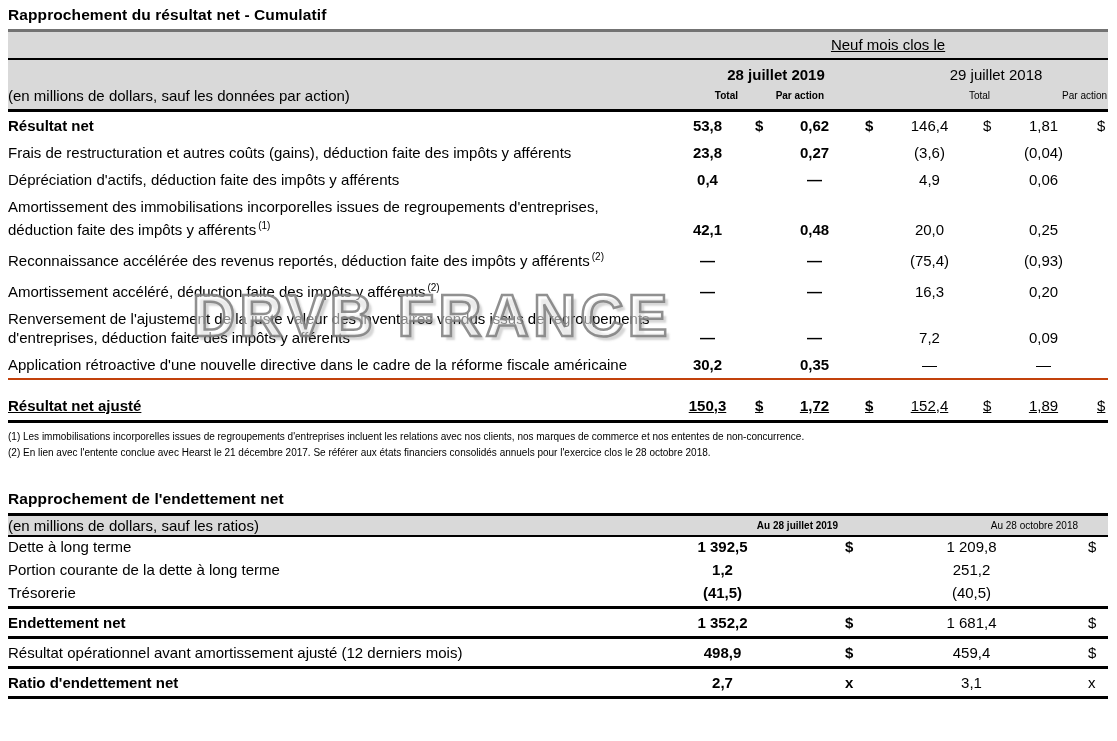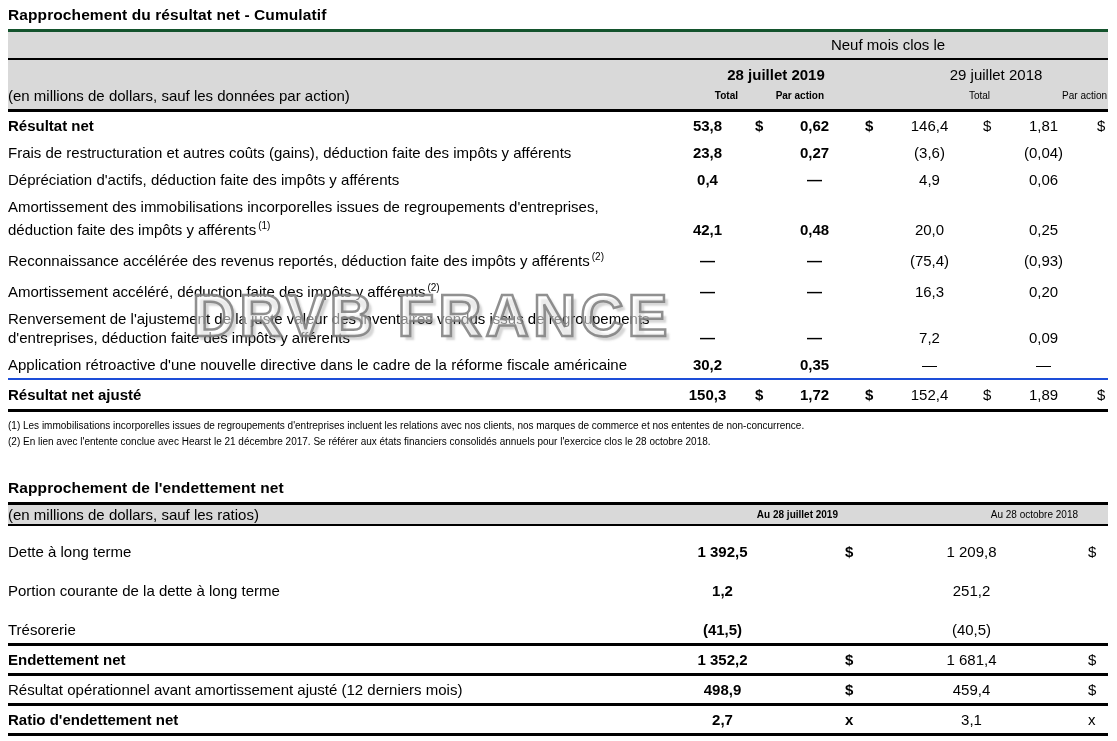--- a/index.html
+++ b/index.html
@@ -20,37 +20,37 @@
   col.c-n2 { width:86px; }  col.c-u2 { width:26px; }
   col.c-n3 { width:92px; }  col.c-u3 { width:22px; }
   col.c-n4 { width:92px; }  col.c-u4 { width:18px; }
 
   
   col.c-lbl2 { width:600px; }
   col.c2-n1 { width:230px; } col.c2-u1 { width:25px; }
   col.c2-n2 { width:218px; } col.c2-u2 { width:27px; }
 
   .gray { background:#d9d9d9; }
-  tr.band-a td { border-top:3px solid #14532d; border-bottom:2px solid #000; height:28px; vertical-align:middle; }
+  tr.band-a td { border-top:3px solid #737373; border-bottom:2px solid #000; height:28px; vertical-align:middle;text-decoration:underline; }
   tr.band-b td { height:27px; vertical-align:middle; padding-top:3px; }
   tr.band-c td { border-bottom:3px solid #000; height:25px; vertical-align:bottom; padding-bottom:4px; }
   .ctr { text-align:center; }
   .b { font-weight:bold; }
   .num { text-align:center; white-space:nowrap; padding-right:1px; }
   .unit { text-align:left; padding-left:7px; white-space:nowrap; }
   td.lbl { padding-right:10px; }
   tr.dr td { padding-top:4px; padding-bottom:4px; }
-  tr.trow td { border-top:2px solid #1d4ed8; border-bottom:3px solid #000; padding-top:5px; padding-bottom:5px; }
+  tr.trow td { border-top:2px solid #c2410c; border-bottom:3px solid #000; padding-top:16px; padding-bottom:5px;text-decoration:underline; }
   sup { font-size:10px; padding-left:2px; }
 
   .footnotes { margin-top:6px; font-size:10px; line-height:16px; }
 
   .tbl2-wrap { margin-top:29px; }
   tr.band2 td { background:#d9d9d9; border-top:3px solid #000; border-bottom:2px solid #000; height:14px; vertical-align:middle; }
-  tr.r2 td { padding-top:16px; padding-bottom:4px; }
+  tr.r2 td { padding-top:0; padding-bottom:4px; }
   tr.r2-net td { border-top:3px solid #000; border-bottom:3px solid #000; padding-top:4px; padding-bottom:4px; }
   tr.r2-op td { border-bottom:3px solid #000; padding-top:4px; padding-bottom:4px; }
   tr.r2-ratio td { border-bottom:3px solid #000; padding-top:4px; padding-bottom:4px; }
   .hdr-right { text-align:right; font-size:10px; }
   .pr34 { padding-right:34px; } .pr60 { padding-right:60px; }
   .pr8  { padding-right:8px; }  .pr0  { padding-right:1px; }
   .pr25 { padding-right:25px; } .pr30 { padding-right:30px; }
 
   .watermark {
     position:absolute; left:192px; top:281px; z-index:6;

